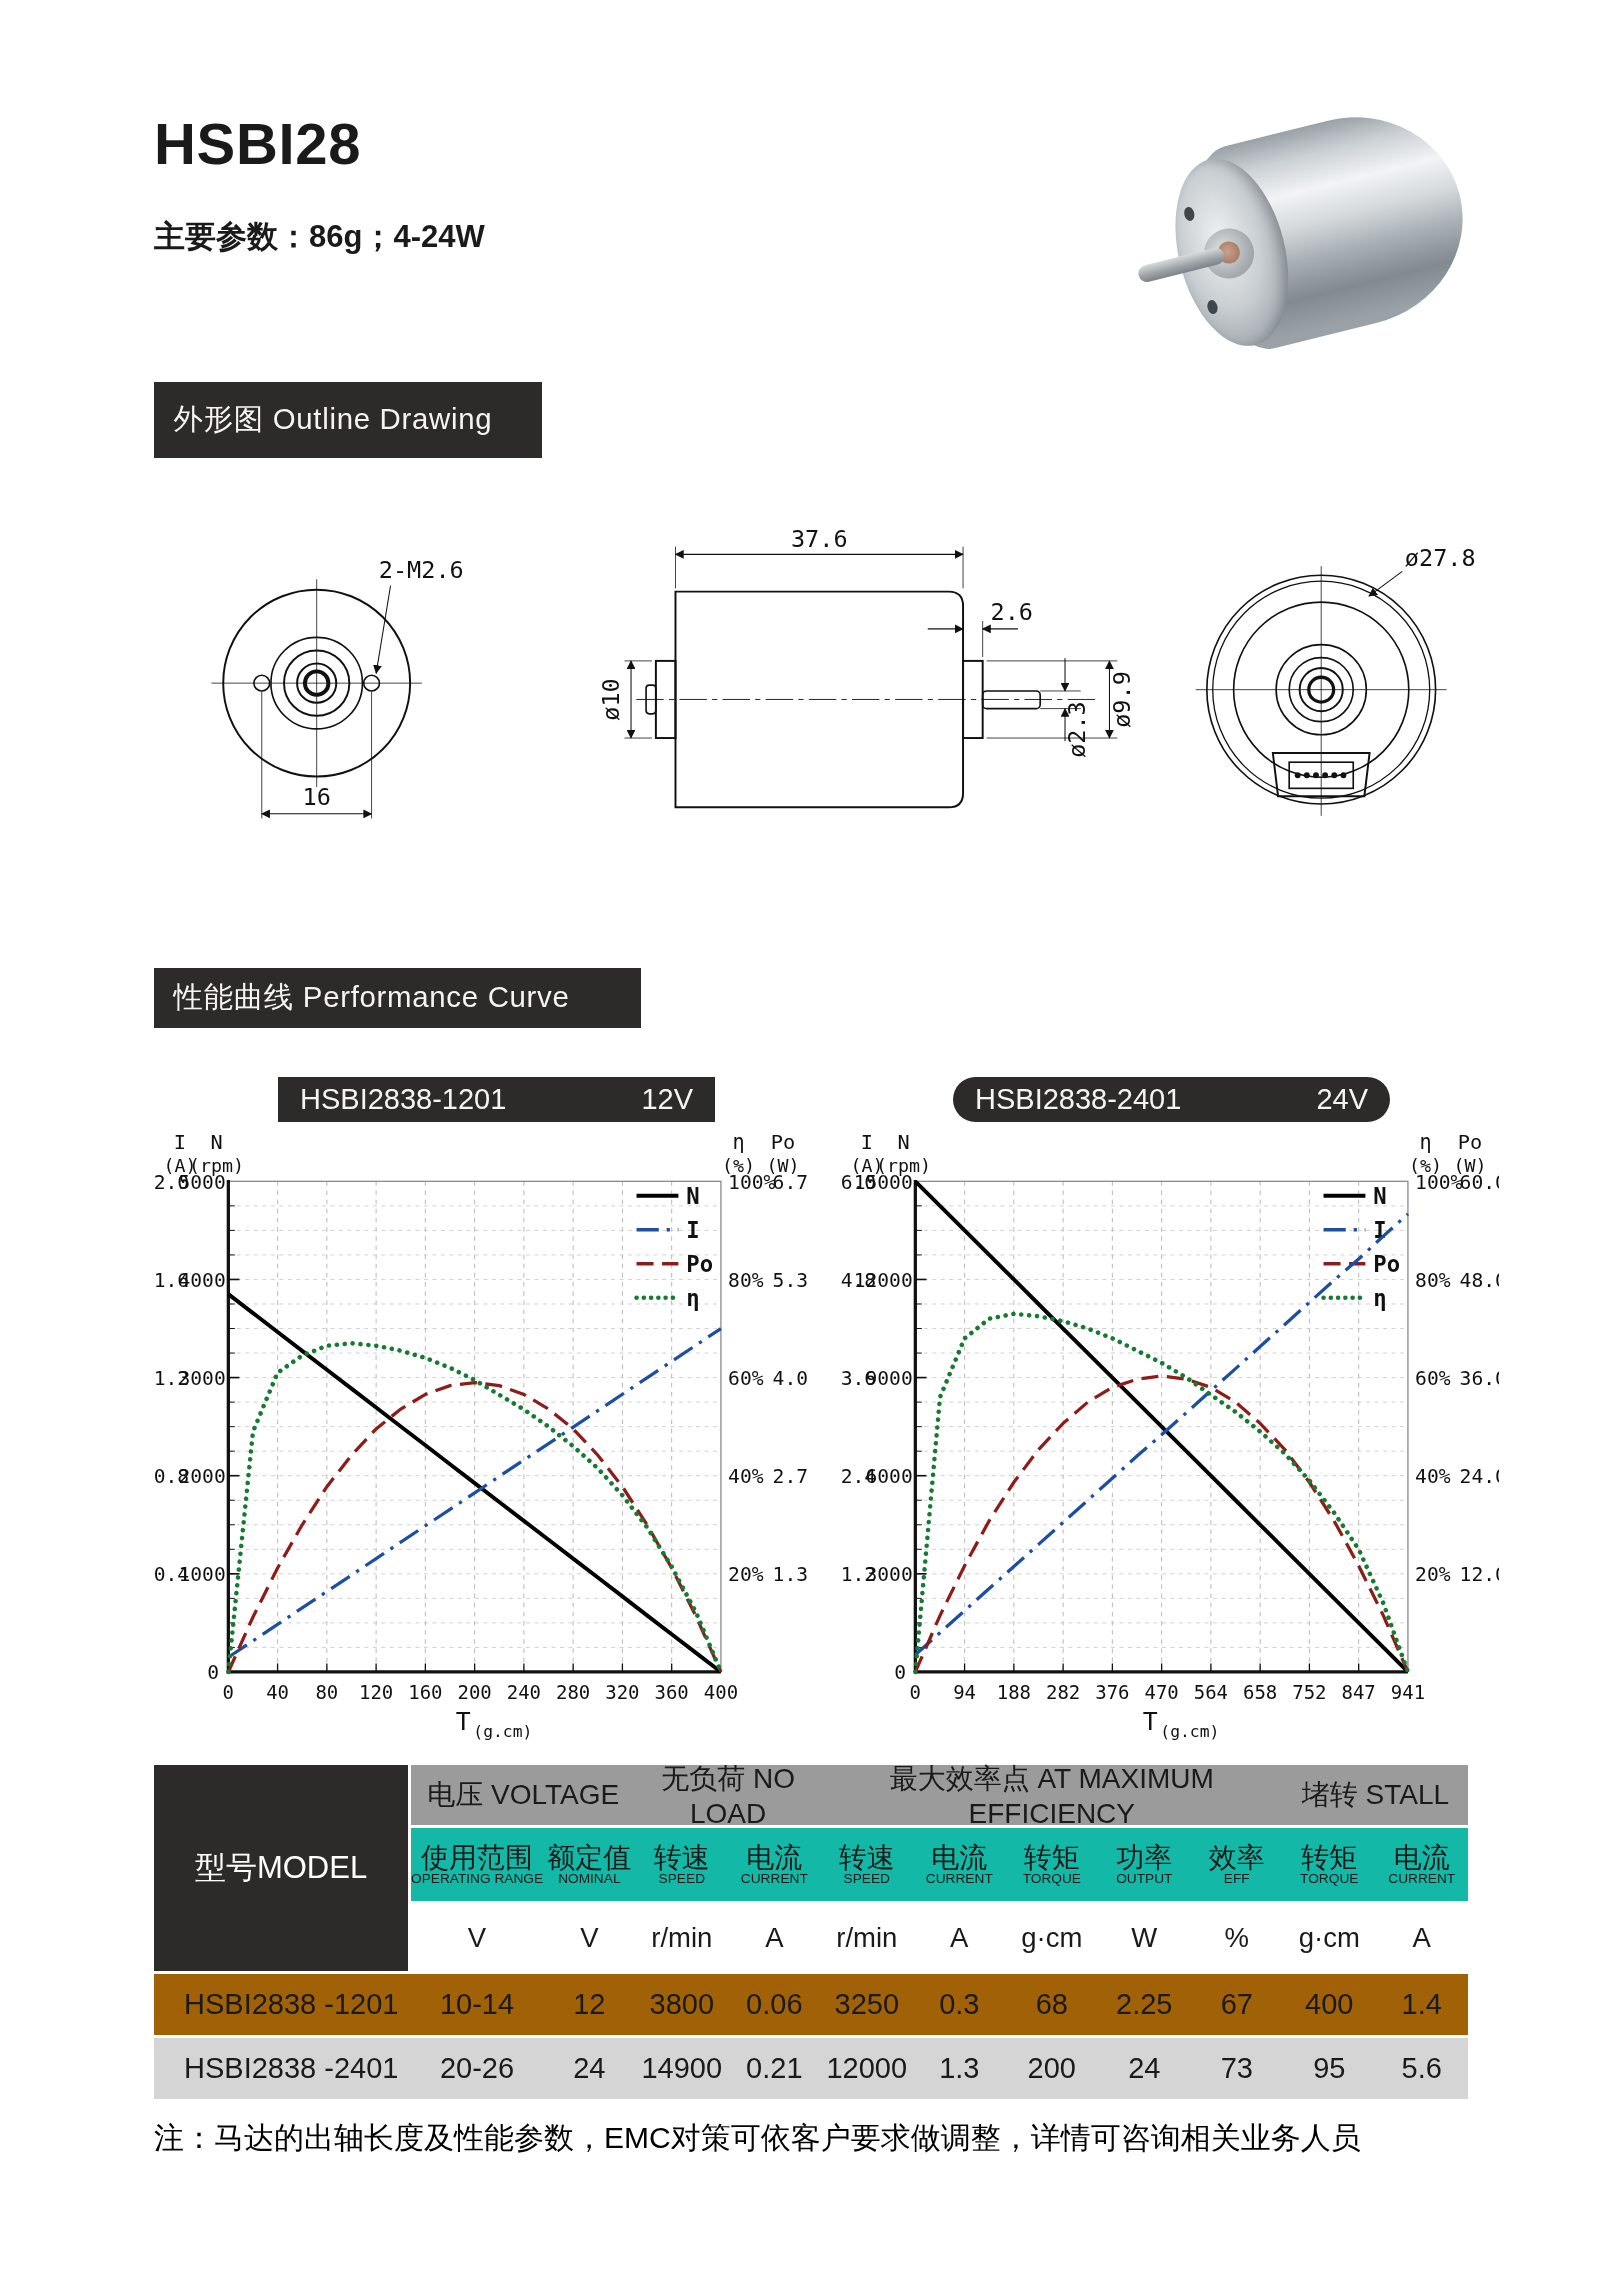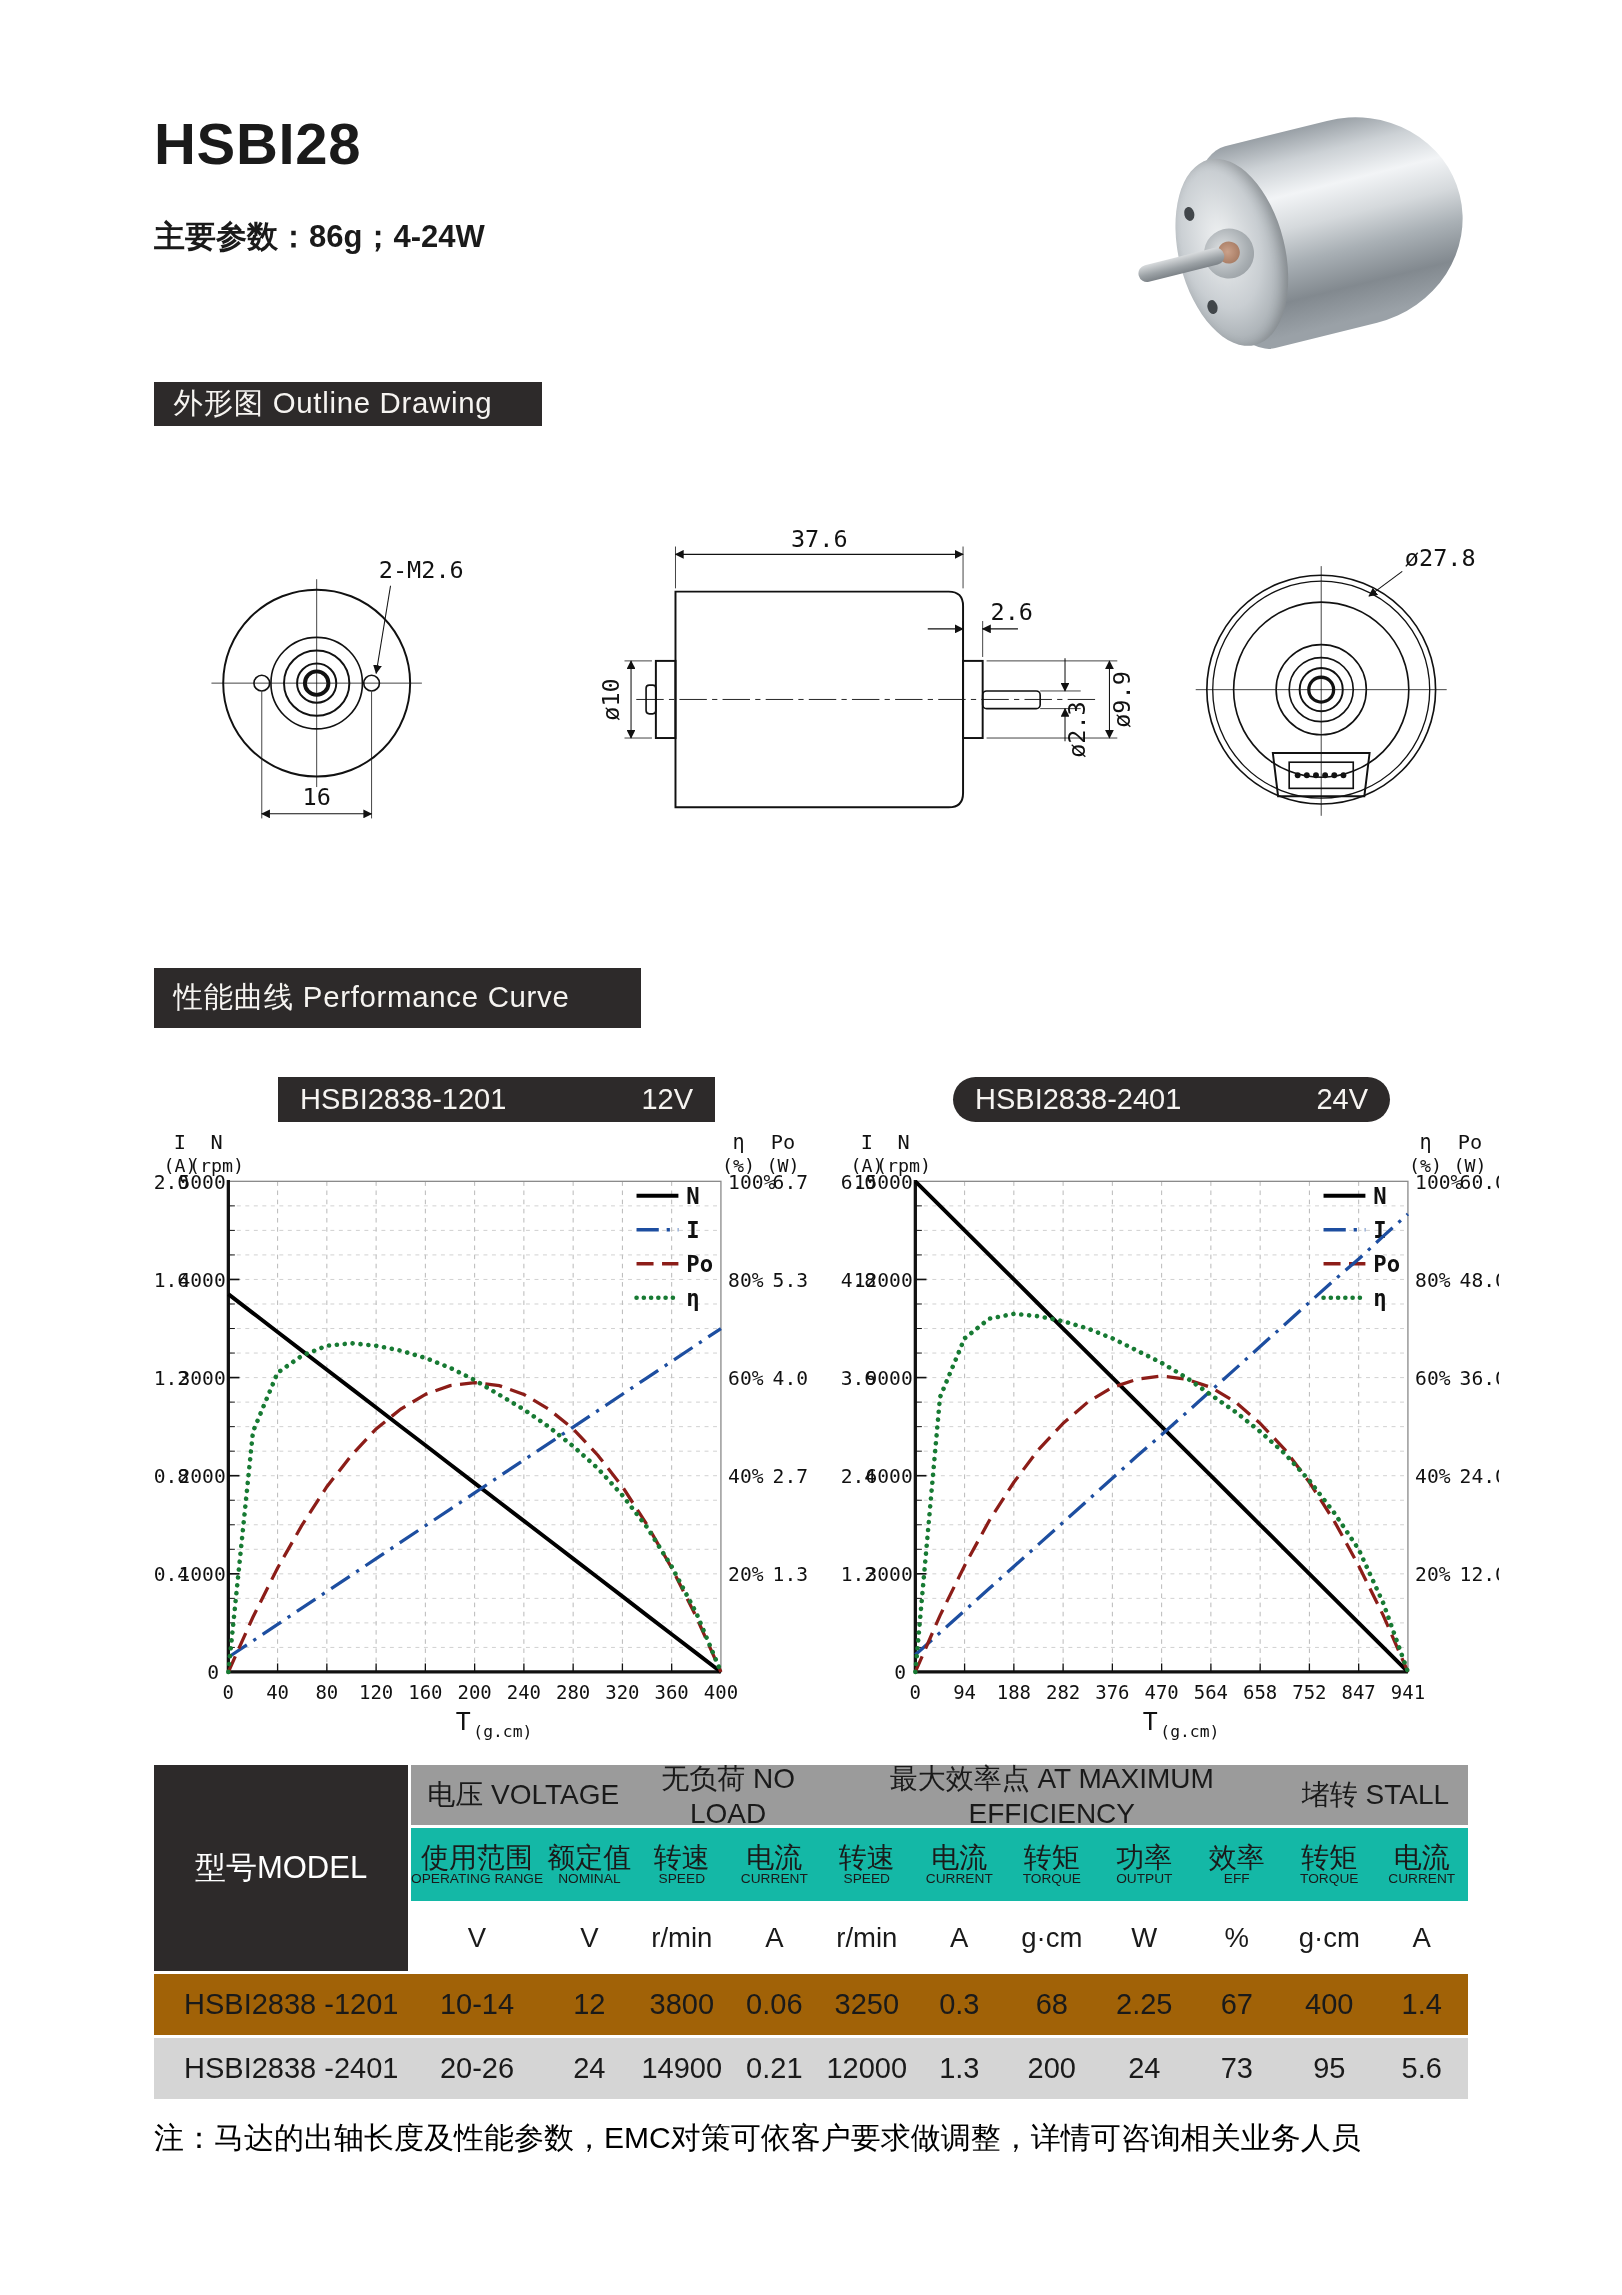--- a/index.html
+++ b/index.html
@@ -3,21 +3,21 @@
 <meta charset="utf-8">
 <style>
   html,body{margin:0;padding:0;background:#fff;}
   .page{position:relative;width:1623px;height:2295px;background:#fff;overflow:hidden;
         font-family:"Liberation Sans",sans-serif;color:#1a1a1a;}
   .abs{position:absolute;}
   .page-title{left:154px;top:110px;font-size:58px;font-weight:800;letter-spacing:0.7px;}
   .page-subtitle{left:154px;top:216px;font-size:31px;font-weight:700;}
   .sec-header{background:#2d2a2a;color:#f6f4f1;display:flex;align-items:center;
               padding-left:19.6px;font-size:29.4px;letter-spacing:0.7px;}
-  .outline-header{left:154px;top:382px;width:368px;height:44px;align-items:center;}
+  .outline-header{left:154px;top:382px;width:368px;height:76px;align-items:center;}
   .perf-header{left:154px;top:968px;width:467px;height:60px;}
   .chart-bar{background:#2d2a2a;color:#f6f4f1;display:flex;align-items:center;
              justify-content:space-between;padding:0 22px;font-size:29px;height:45px;}
   .bar1{left:278px;top:1077px;width:393px;}
   .bar2{left:953px;top:1077px;width:393px;border-radius:25px;}
   .note{left:154px;top:2118px;font-size:30px;color:#000000;}
   
   .motor{left:1126px;top:98px;width:380px;height:281px;}
   .m-rot{position:absolute;inset:0;transform:rotate(-14deg);}
   .m-body{position:absolute;left:72px;top:29.4px;width:268px;height:208px;

